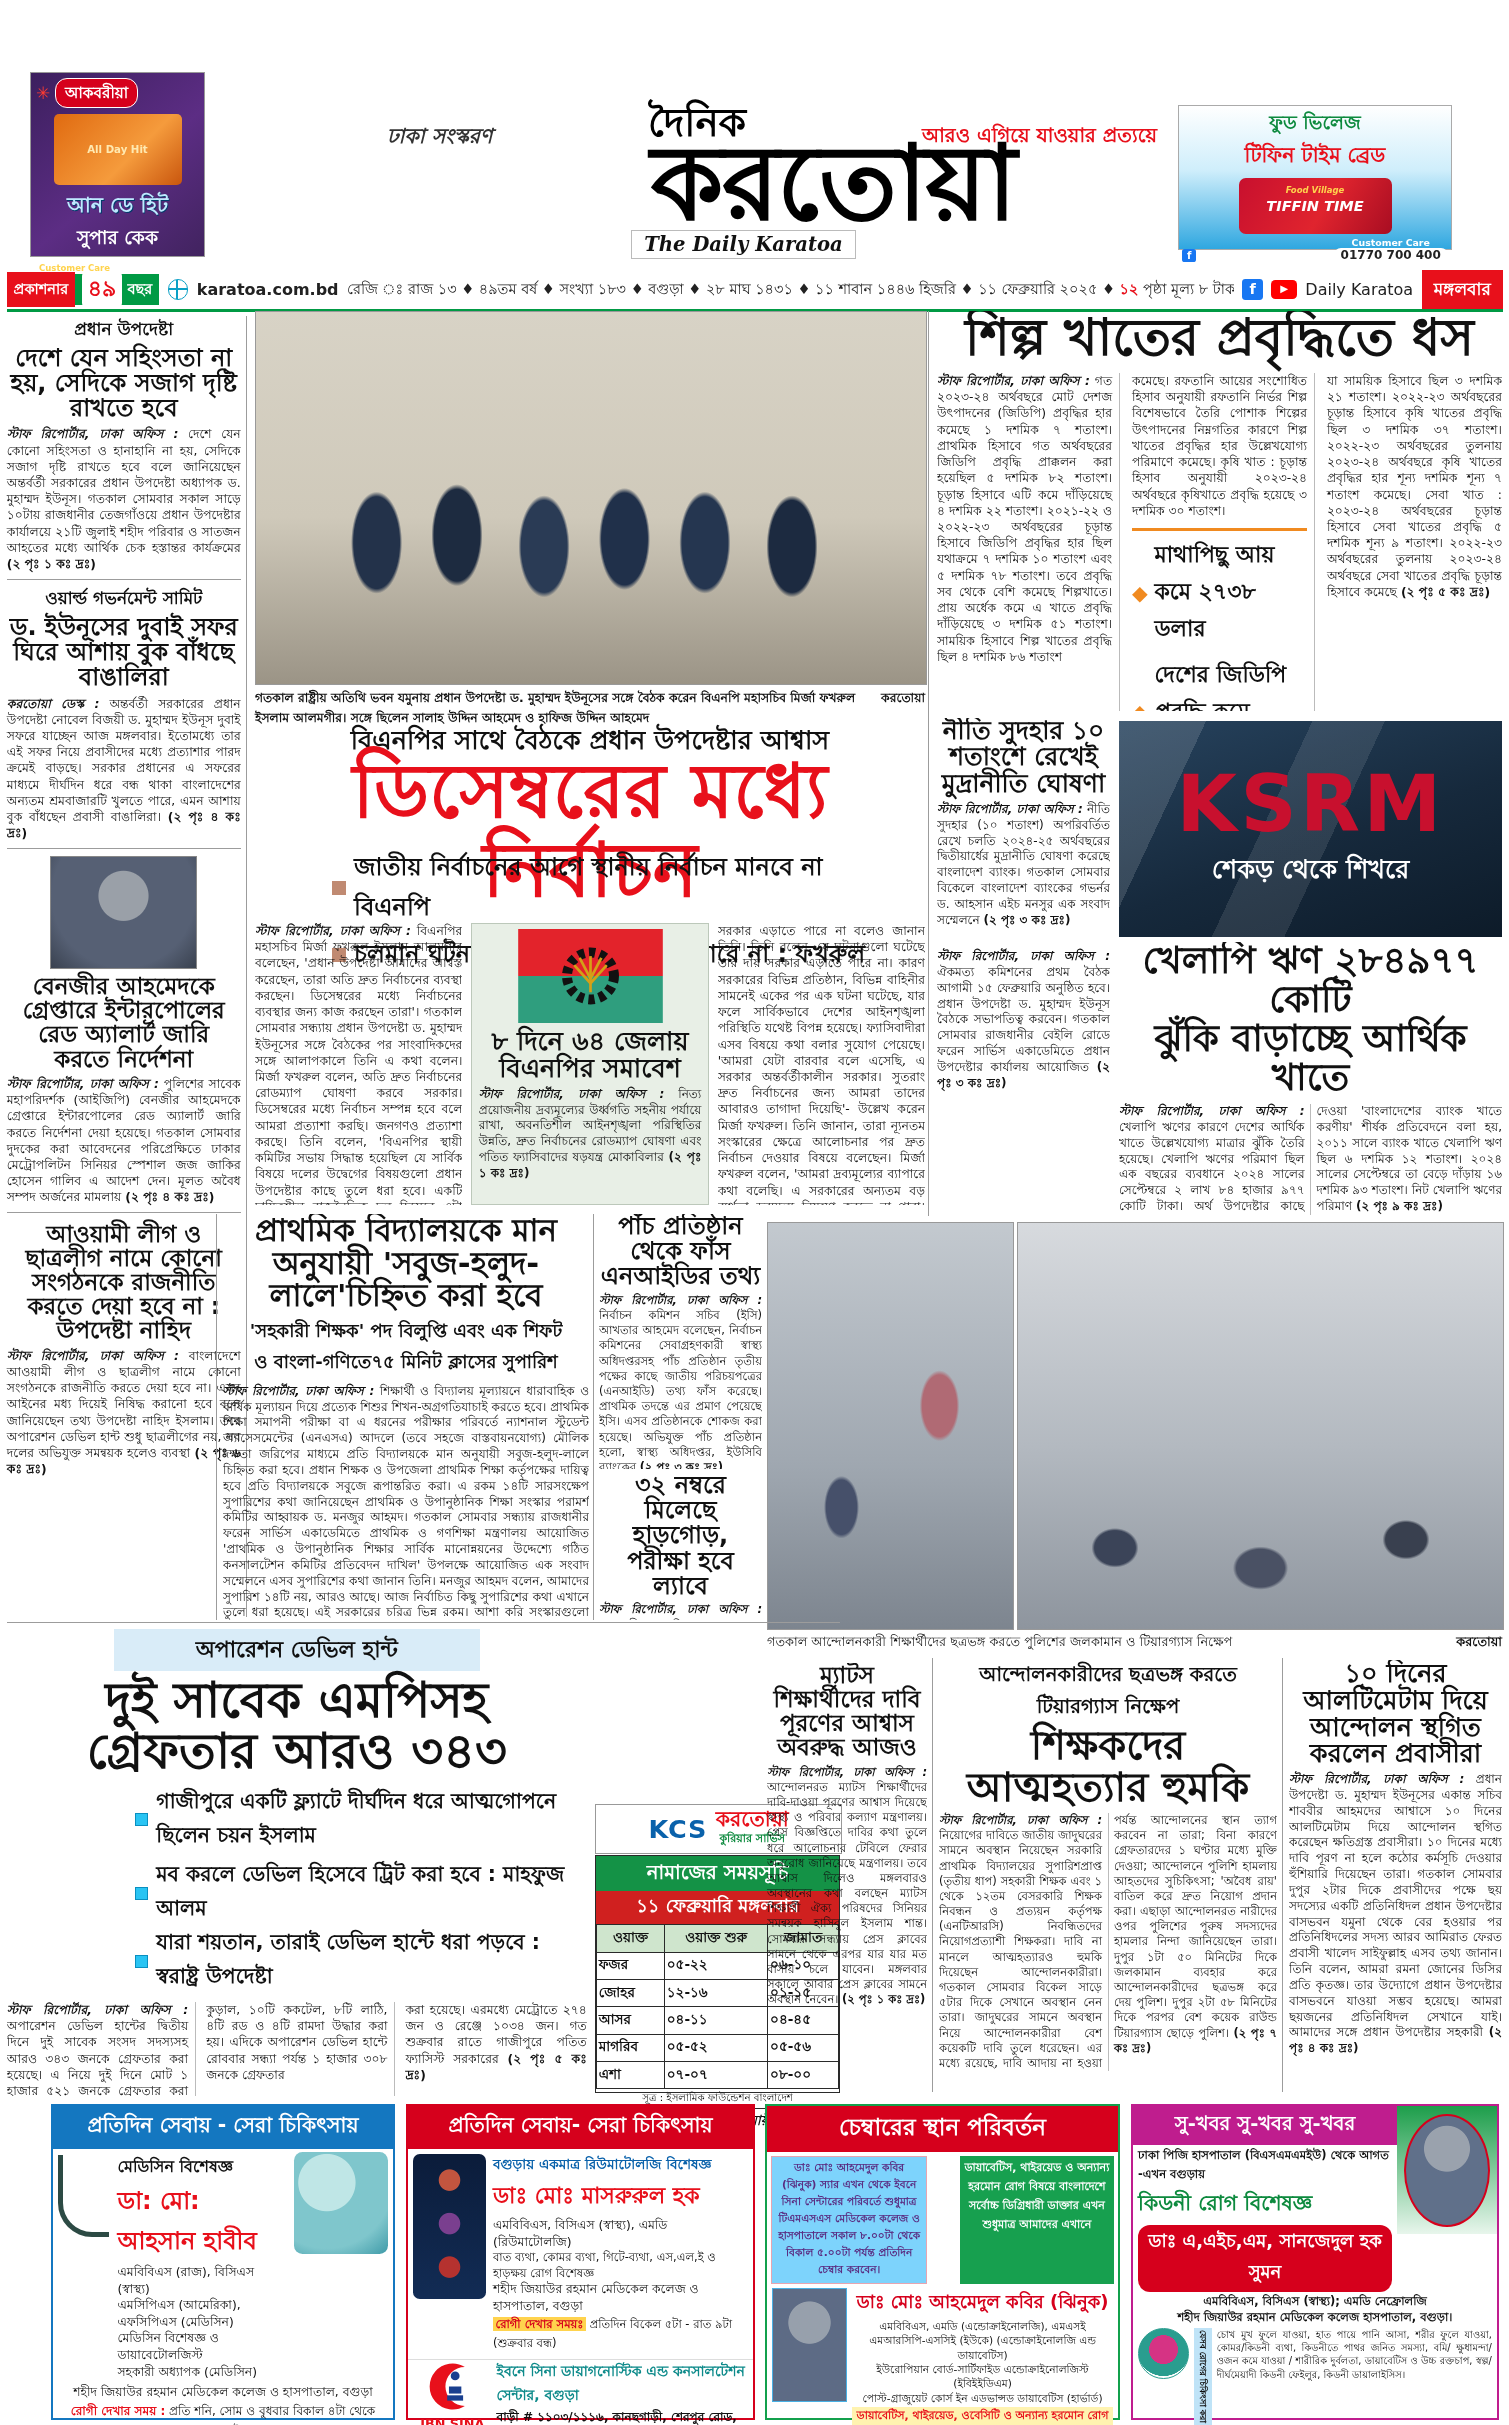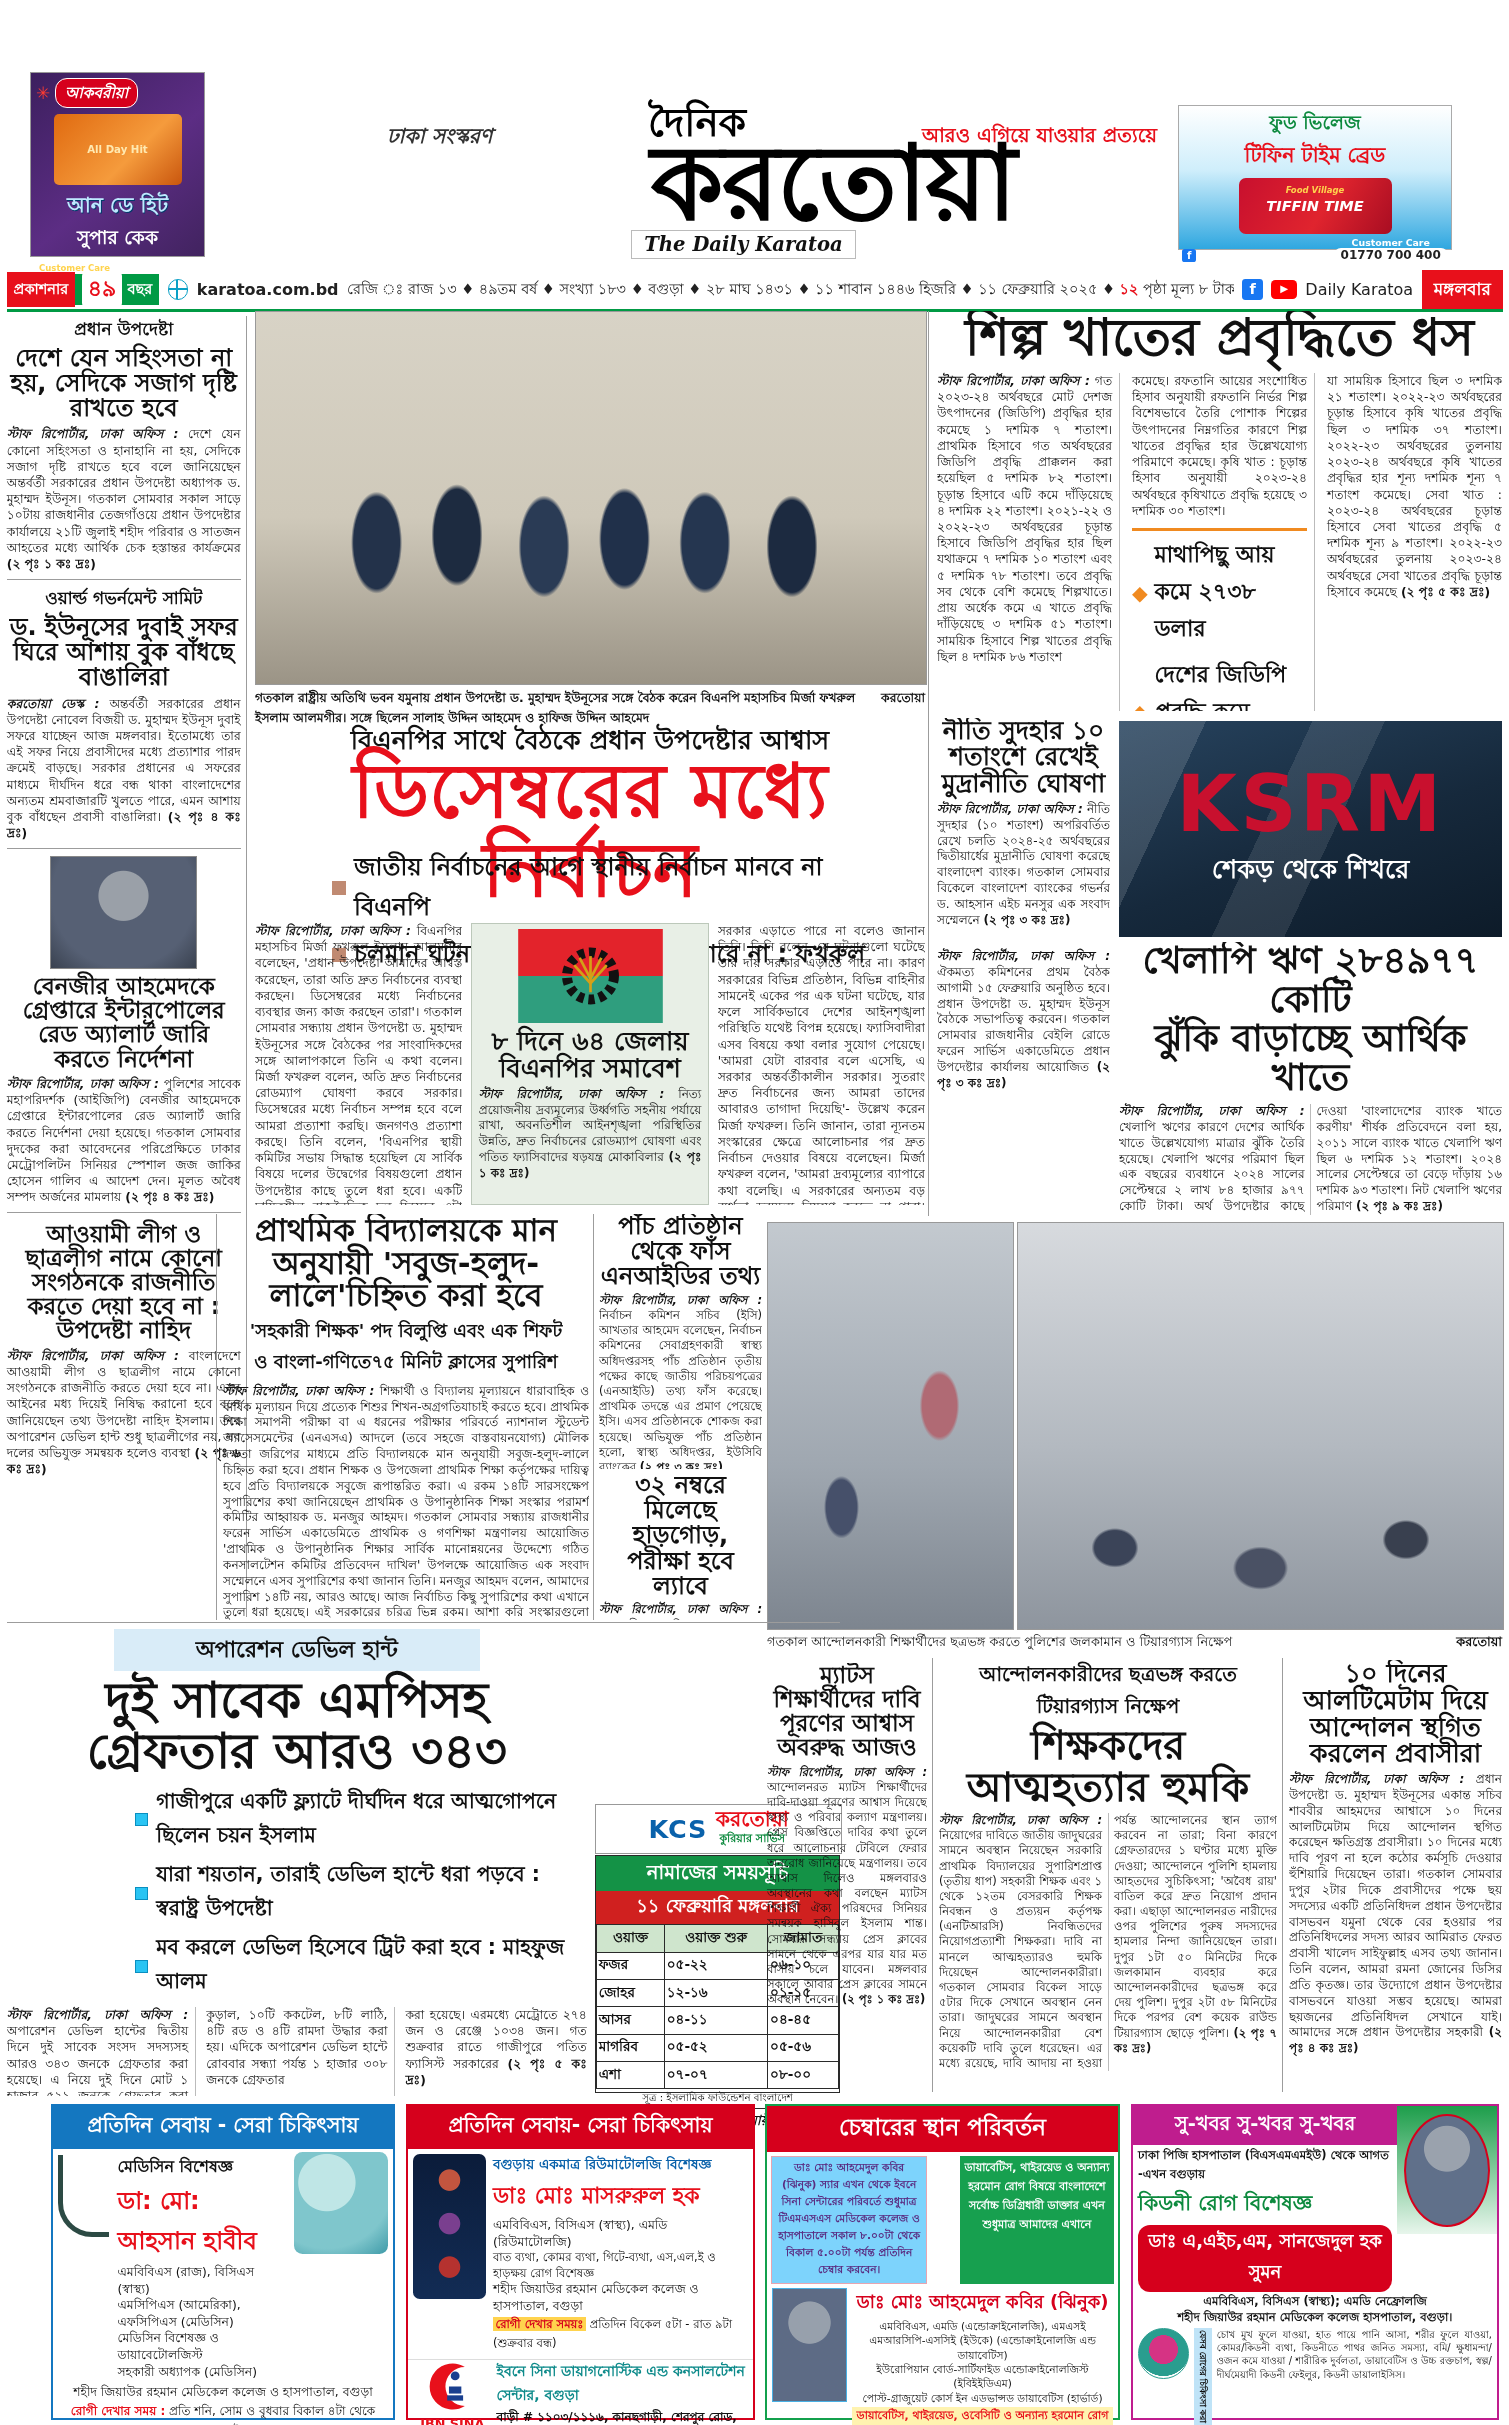--- a/index.html
+++ b/index.html
@@ -29,21 +29,21 @@
   .credline{font-size:12.3px;line-height:1.35;text-align:center;}
 </style>
 </head>
 <body>
 
 <div id="page">
 
   <div class="x adbox" style="left:30px;top:72px;width:175px;height:185px;background:linear-gradient(140deg,#3c1f5e,#5c2d84 55%,#41235f);border:0.9px solid #999;padding:5.1px;color:#fff;">
     <div style="display:flex;align-items:center;gap:5.1px;">
       <span style="color:#ff3b30;font-size:17px;">✳</span>
-      <span style="background:#d6001c;border:1.7px solid #fff;border-radius:12px;padding:1.7px 8.5px;font-weight:900;font-size:15.3px;font-style:italic;">আকবরীয়া</span>
+      <span style="background:#d6001c;border:1.7px solid #fff;border-radius:12px;padding:1.7px 8.5px;font-weight:900;font-size:15.3px;">আকবরীয়া</span>
     </div>
     <div style="margin:5.1px auto;width:128px;height:71px;background:linear-gradient(135deg,#e06a10,#f59b3c 60%,#c9560e);border-radius:5.1px;display:flex;align-items:center;justify-content:center;">
       <span style="font-size:10.2px;font-weight:700;color:#ffe9b0;">All Day Hit</span>
     </div>
     <div class="ctr" style="font-size:20.4px;font-weight:900;color:#bfe9ff;text-shadow:0.9px 0.9px 0 #003b6b;">আন ডে হিট</div>
     <div class="ctr" style="font-size:18.7px;font-weight:900;color:#ffffff;">সুপার কেক</div>
     <div class="ctr" style="margin-top:3.4px;">
       <span style="font-size:8.5px;color:#ffd34d;font-weight:700;">Customer Care</span>
       <span style="font-size:9.4px;font-weight:700;">01789 33 22 33</span>
     </div>
@@ -268,27 +268,27 @@
     <div class="ctr" style="width:366px;margin:0 auto;background:#d9ecf8;font-size:22px;font-weight:700;padding:2.6px 0;">অপারেশন ডেভিল হান্ট</div>
     <div class="ctr bighead" style="font-size:49px;margin-top:3.4px;">
       <span>দুই সাবেক এমপিসহ</span><br>
       <span>গ্রেফতার আরও ৩৪৩</span>
     </div>
     <div style="margin:8.5px 0 6.8px 128px;">
       <div class="bullet-row" style="margin-bottom:5.1px;">
         <span class="sqb" style="background:#29c4f3;border:1.7px solid #0a8fc0;width:11px;height:11px;"></span>
         <span style="font-size:20.4px;font-weight:700;">গাজীপুরে একটি ফ্ল্যাটে দীর্ঘদিন ধরে আত্মগোপনে ছিলেন চয়ন ইসলাম</span>
       </div>
+      <div class="bullet-row">
+        <span class="sqb" style="background:#29c4f3;border:1.7px solid #0a8fc0;width:11px;height:11px;"></span>
+        <span style="font-size:20.4px;font-weight:700;">মব করলে ডেভিল হিসেবে ট্রিট করা হবে : মাহফুজ আলম</span>
+      </div>
       <div class="bullet-row" style="margin-bottom:5.1px;">
         <span class="sqb" style="background:#29c4f3;border:1.7px solid #0a8fc0;width:11px;height:11px;"></span>
         <span style="font-size:20.4px;font-weight:700;">যারা শয়তান, তারাই ডেভিল হান্টে ধরা পড়বে : স্বরাষ্ট্র উপদেষ্টা</span>
-      </div>
-      <div class="bullet-row">
-        <span class="sqb" style="background:#29c4f3;border:1.7px solid #0a8fc0;width:11px;height:11px;"></span>
-        <span style="font-size:20.4px;font-weight:700;">মব করলে ডেভিল হিসেবে ট্রিট করা হবে : মাহফুজ আলম</span>
       </div>
     </div>
     <div class="cols" style="gap:10.2px;">
       <div class="col bt" style="border-right:0.9px solid #bbb;padding-right:6.8px;">
         <span class="dl">স্টাফ রিপোর্টার, ঢাকা অফিস :</span><span> অপারেশন ডেভিল হান্টের দ্বিতীয় দিনে দুই সাবেক সংসদ সদস্যসহ আরও ৩৪৩ জনকে গ্রেফতার করা হয়েছে। এ নিয়ে দুই দিনে মোট ১ হাজার ৫২১ জনকে গ্রেফতার করা হলো। গতকাল সোমবার পুলিশ সদর দফতর থেকে পাঠানো বার্তায় এ তথ্য জানানো হয়। অভিযানে দেশীয় অস্ত্র,</span>
       </div>
       <div class="col" style="border-right:0.9px solid #bbb;padding-right:6.8px;">
         <div class="bt">কুড়াল, ১০টি ককটেল, ৮টি লাঠি, ৪টি রড ও ৪টি রামদা উদ্ধার করা হয়। এদিকে অপারেশন ডেভিল হান্টে রোববার সন্ধ্যা পর্যন্ত ১ হাজার ৩০৮ জনকে গ্রেফতার</div>
 
       </div>

